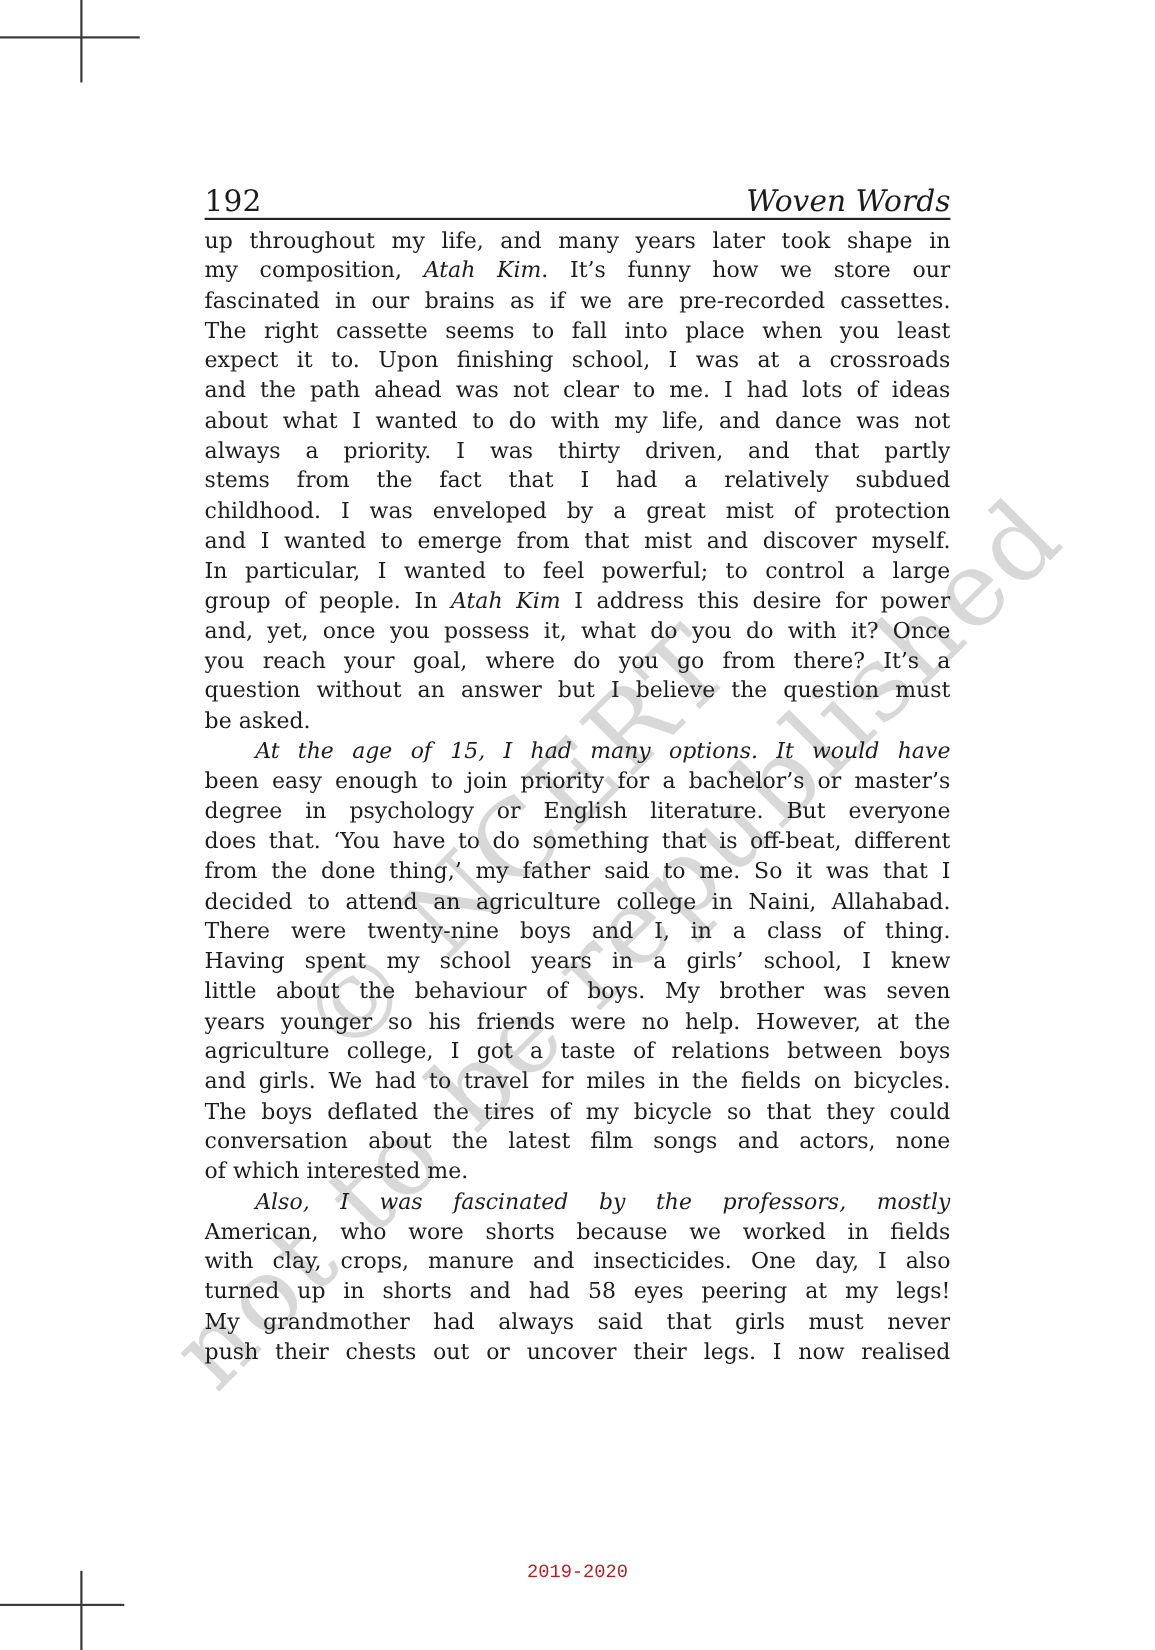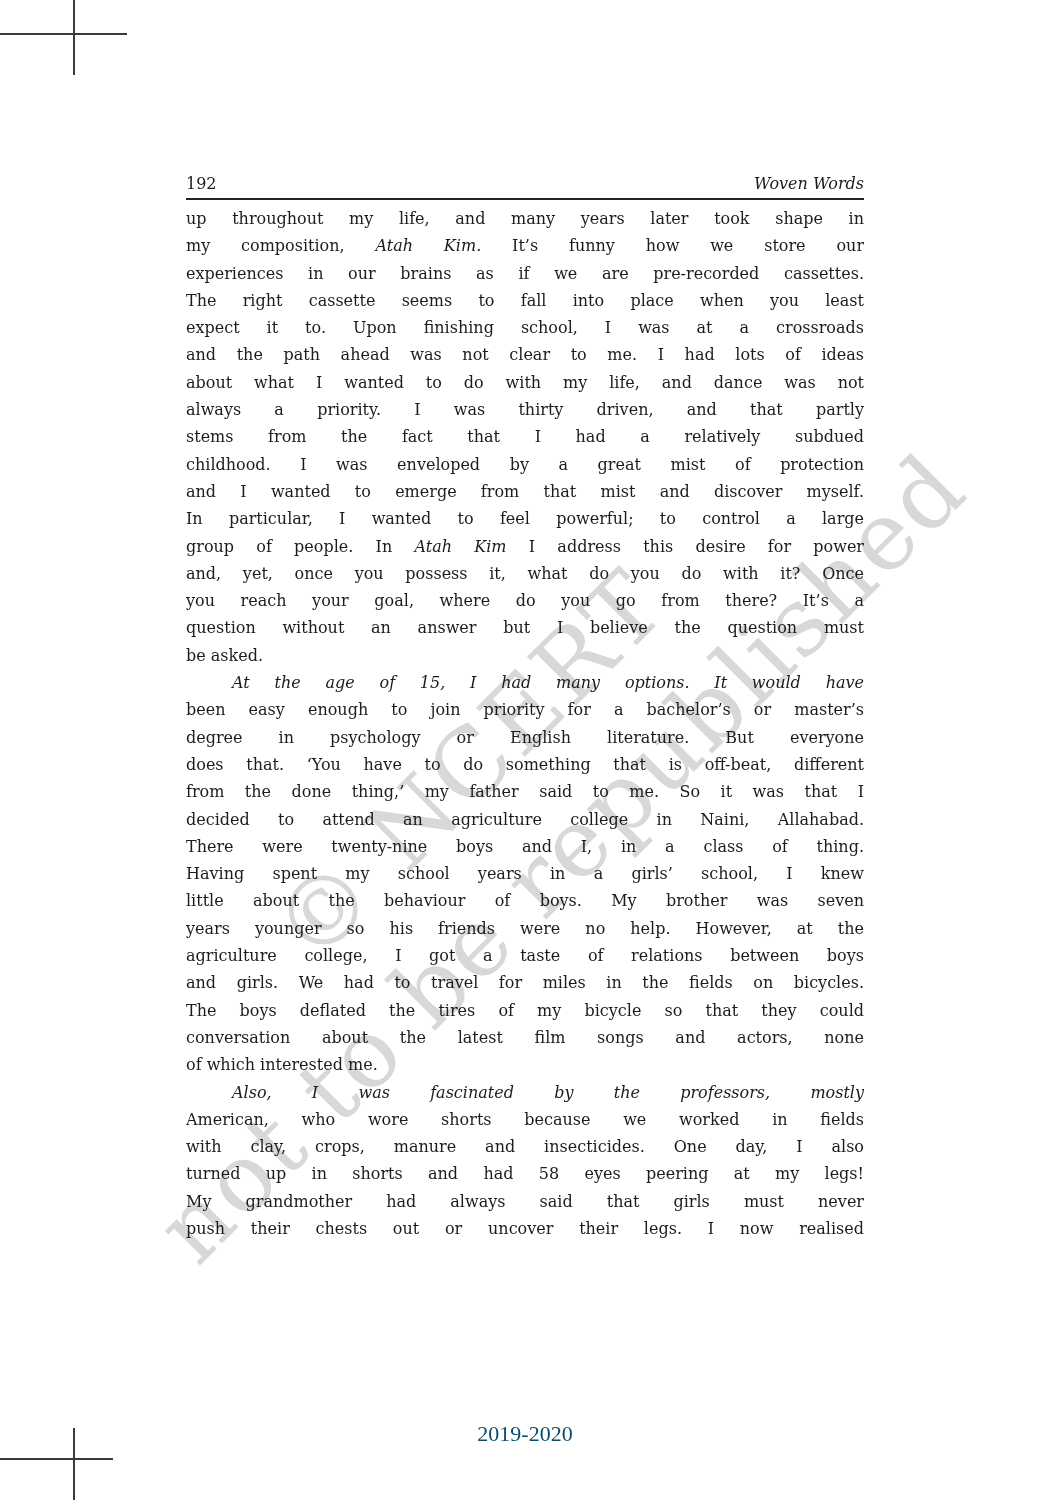--- a/index.html
+++ b/index.html
@@ -23,38 +23,38 @@
     font-family:"DejaVu Serif", serif;
     font-size:95px; line-height:130px; letter-spacing:3px;
     color:#d8d8d8; pointer-events:none;
   }
 
   .content { position:absolute; left:186px; top:0; width:678px; z-index:1; }
 
   .header {
     position:absolute; left:0; top:172px; width:678px;
     display:flex; justify-content:space-between; align-items:baseline;
-    font-size:16px; line-height:24px;
+    font-size:27px; line-height:24px;
   }
   .book-title { font-style:italic;text-align:center; }
   .rule { position:absolute; left:0; top:198px; width:678px; height:2px; background:#232323; }
 
-  .body-text { position:absolute; left:0; top:205px; width:678px; font-size:16px; }
+  .body-text { position:absolute; left:0; top:205px; width:678px; font-size:20px; }
   .line {
     text-align:justify; text-align-last:justify;
     height:27.3px; line-height:27.3px; overflow:hidden;
   }
   .line.pl  { text-align-last:left; }
   .line.ind { padding-left:46px;font-style:italic; }
   .line em  { font-style:italic; }
 
   .footer {
     position:absolute; left:0; top:1421px; width:1050px;
-    text-align:center; font-family:Liberation Serif, serif;
-    font-size:22px; color:#0c4a6e; z-index:1;
+    text-align:center; font-family:Liberation Mono, monospace;
+    font-size:17px; color:#b91c1c; z-index:1;
   }
 </style>
 </head>
 <body>
 
 <div class="page">
 
   <div class="cm cm-t-v"></div>
   <div class="cm cm-t-h"></div>
   <div class="cm cm-b-v"></div>
@@ -68,21 +68,21 @@
   <div class="content">
     <div class="header">
       <span class="page-number">192</span>
       <span class="book-title">Woven Words</span>
     </div>
     <div class="rule"></div>
     <div class="body-text">
         <div class="para">
           <div class="line"><span>up throughout my life, and many years later took shape in</span></div>
           <div class="line"><span>my composition, </span><em>Atah Kim</em><span>. It’s funny how we store our</span></div>
-          <div class="line"><span>experiences in our brains as if we are pre-recorded cassettes.</span></div>
+          <div class="line"><span>fascinated in our brains as if we are pre-recorded cassettes.</span></div>
           <div class="line"><span>The right cassette seems to fall into place when you least</span></div>
           <div class="line"><span>expect it to. Upon finishing school, I was at a crossroads</span></div>
           <div class="line"><span>and the path ahead was not clear to me. I had lots of ideas</span></div>
           <div class="line"><span>about what I wanted to do with my life, and dance was not</span></div>
           <div class="line"><span>always a priority. I was thirty driven, and that partly</span></div>
           <div class="line"><span>stems from the fact that I had a relatively subdued</span></div>
           <div class="line"><span>childhood. I was enveloped by a great mist of protection</span></div>
           <div class="line"><span>and I wanted to emerge from that mist and discover myself.</span></div>
           <div class="line"><span>In particular, I wanted to feel powerful; to control a large</span></div>
           <div class="line"><span>group of people. In </span><em>Atah Kim</em><span> I address this desire for power</span></div>

